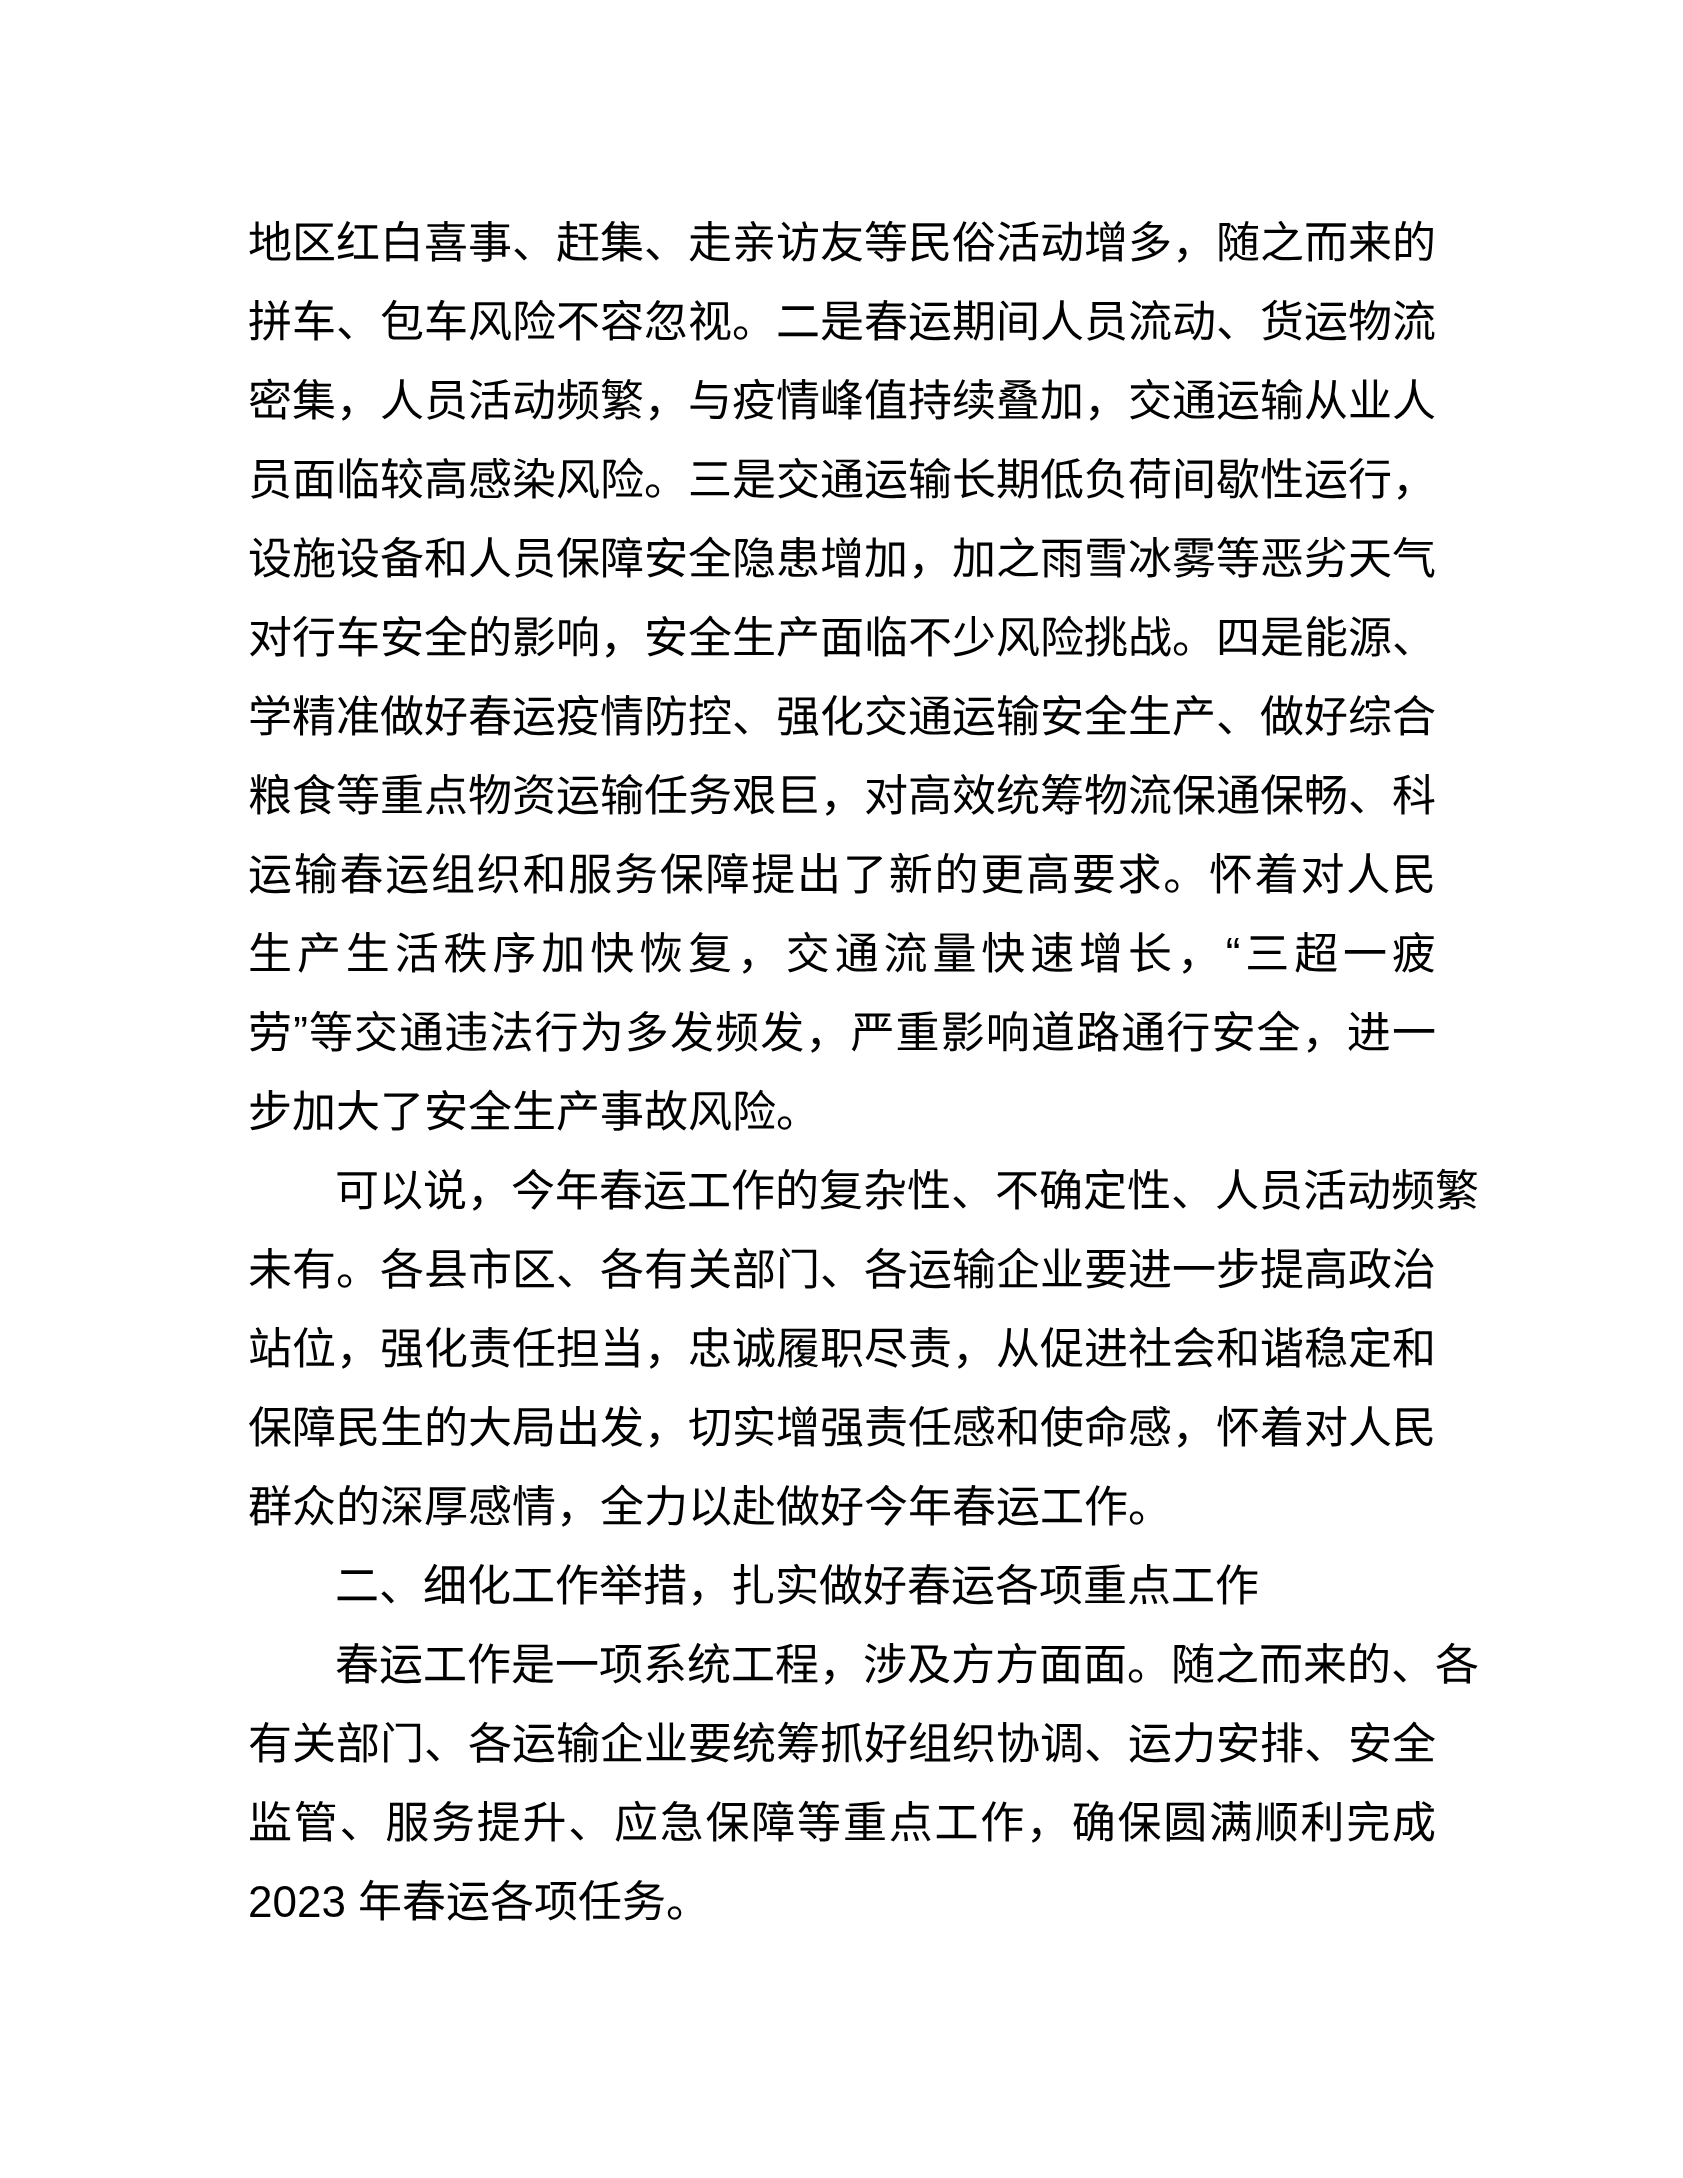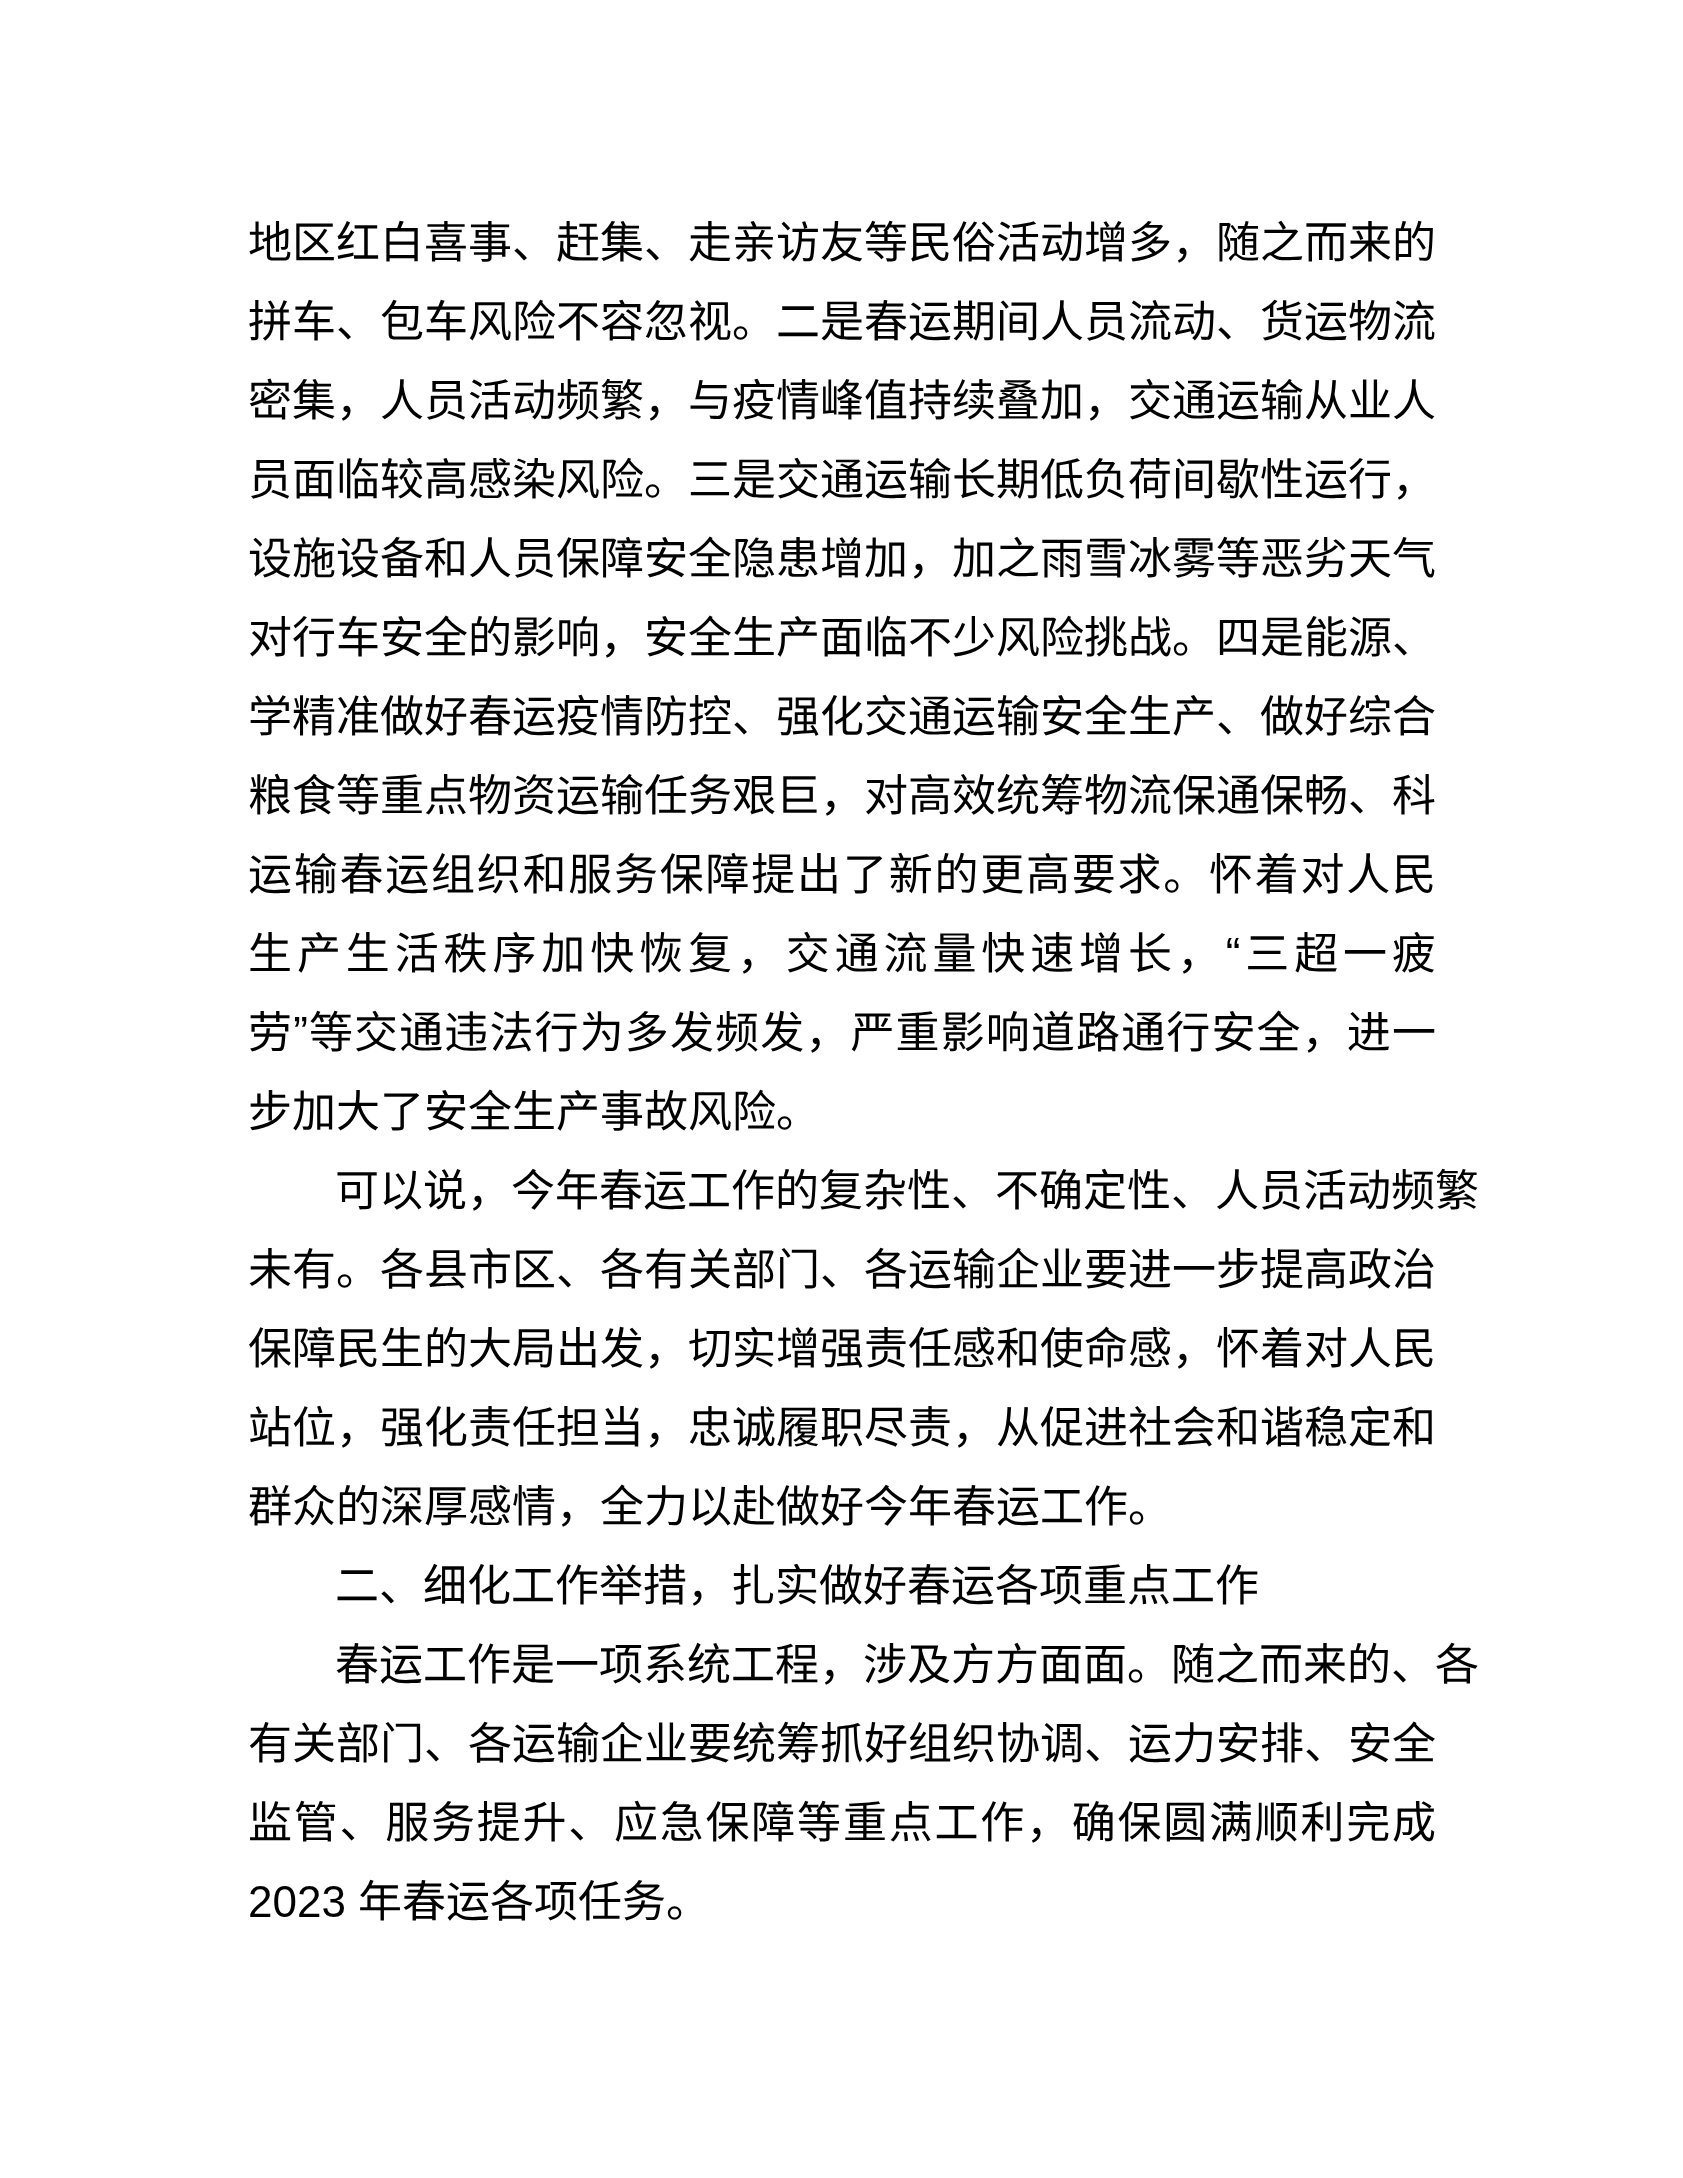--- a/index.html
+++ b/index.html
@@ -60,22 +60,22 @@
       <div class="line">粮食等重点物资运输任务艰巨，对高效统筹物流保通保畅、科</div>
       <div class="line">运输春运组织和服务保障提出了新的更高要求。怀着对人民</div>
       <div class="line">生产生活秩序加快恢复，交通流量快速增长，“三超一疲</div>
       <div class="line">劳”等交通违法行为多发频发，严重影响道路通行安全，进一</div>
       <div class="line last">步加大了安全生产事故风险。</div>
     </div>
 
     <div class="para">
       <div class="line indent">可以说，今年春运工作的复杂性、不确定性、人员活动频繁</div>
       <div class="line">未有。各县市区、各有关部门、各运输企业要进一步提高政治</div>
+      <div class="line">站位，强化责任担当，忠诚履职尽责，从促进社会和谐稳定和</div>
       <div class="line">保障民生的大局出发，切实增强责任感和使命感，怀着对人民</div>
-      <div class="line">站位，强化责任担当，忠诚履职尽责，从促进社会和谐稳定和</div>
       <div class="line last">群众的深厚感情，全力以赴做好今年春运工作。</div>
     </div>
 
     <div class="para heading">
       <div class="line indent last">二、细化工作举措，扎实做好春运各项重点工作</div>
     </div>
 
     <div class="para">
       <div class="line indent">春运工作是一项系统工程，涉及方方面面。随之而来的、各</div>
       <div class="line">有关部门、各运输企业要统筹抓好组织协调、运力安排、安全</div>

